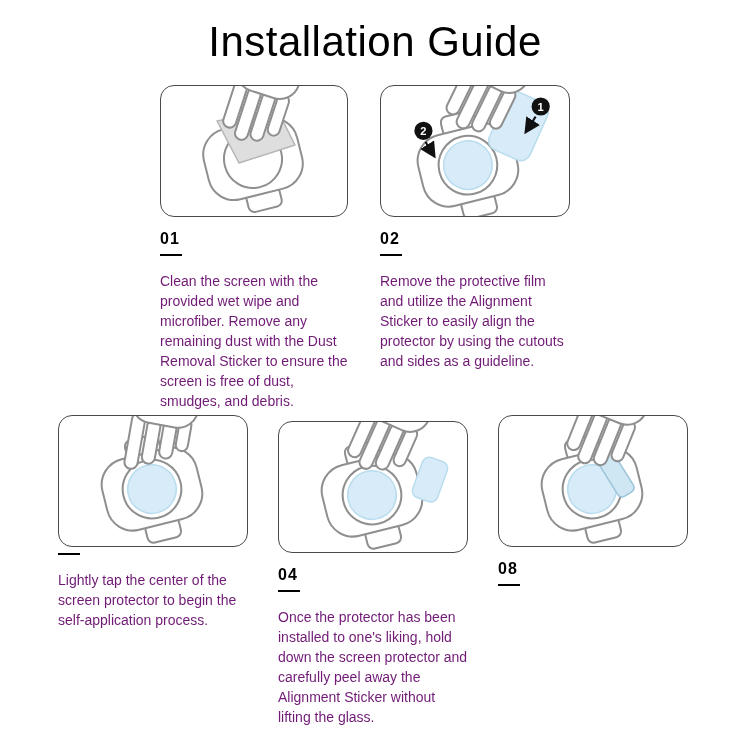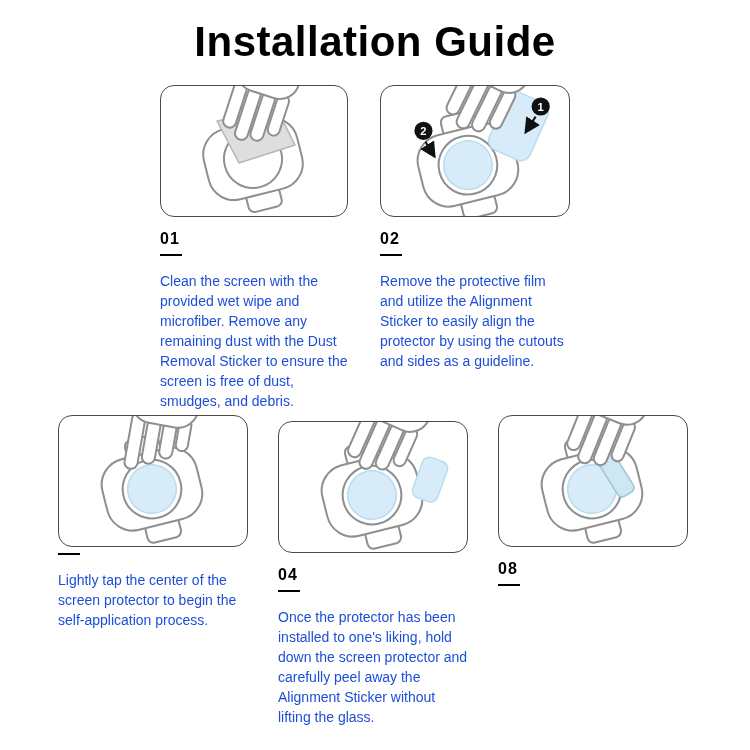--- a/index.html
+++ b/index.html
@@ -2,36 +2,36 @@
 <html><head>
 <meta charset="utf-8">
 <style>
   html,body{margin:0;padding:0;}
   body{
     width:750px;height:750px;position:relative;background:#ffffff;
     font-family:"Liberation Sans", sans-serif;color:#1a1a1a;overflow:hidden;
   }
   .page-title{
     position:absolute;top:18px;left:0;right:0;text-align:center;
-    font-size:42px;font-weight:700;color:#000;letter-spacing:.5px;margin:0;
+    font-size:42px;font-weight:400;color:#000;letter-spacing:.5px;margin:0;
   }
   .step{position:absolute;width:190px;}
   .step-1{left:160px;top:85px;width:188px;}
   .step-2{left:380px;top:85px;width:190px;}
   .step-3{left:58px;top:415px;}
   .step-4{left:278px;top:421px;}
   .step-5{left:498px;top:415px;}
   .illus{
     width:100%;height:132px;border:1.5px solid #4a4a4a;border-radius:14px;
     background:#fff;overflow:hidden;box-sizing:border-box;
   }
   .illus svg{display:block;width:100%;height:100%;}
   .num{margin-top:13px;font-size:16px;font-weight:700;letter-spacing:1px;color:#000;}
   .rule{width:22px;height:2px;background:#000;margin-top:6px;}
-  .desc{margin:15px 0 0 0;font-size:14px;line-height:1.43;color:#1d4ed8;}
+  .desc{margin:15px 0 0 0;font-size:14px;line-height:1.43;color:#701a75;}
   
   .ln{fill:#ffffff;stroke:#8f8f8f;stroke-width:2;stroke-linejoin:round;stroke-linecap:round;}
   .film{fill:#d7ecf8;stroke:#b9dcee;stroke-width:1.5;}
   .tool{fill:#cfe6f3;stroke:#9cc4da;stroke-width:1.5;}
   .cloth{fill:#dedede;stroke:#b5b5b5;stroke-width:1.5;stroke-linejoin:round;}
   .badge{fill:#111;}
   .badge-txt{fill:#fff;font-family:"Liberation Sans",sans-serif;font-size:11px;font-weight:700;}
   .arrow{stroke:#111;stroke-width:2;fill:none;}
 </style>
 </head>

